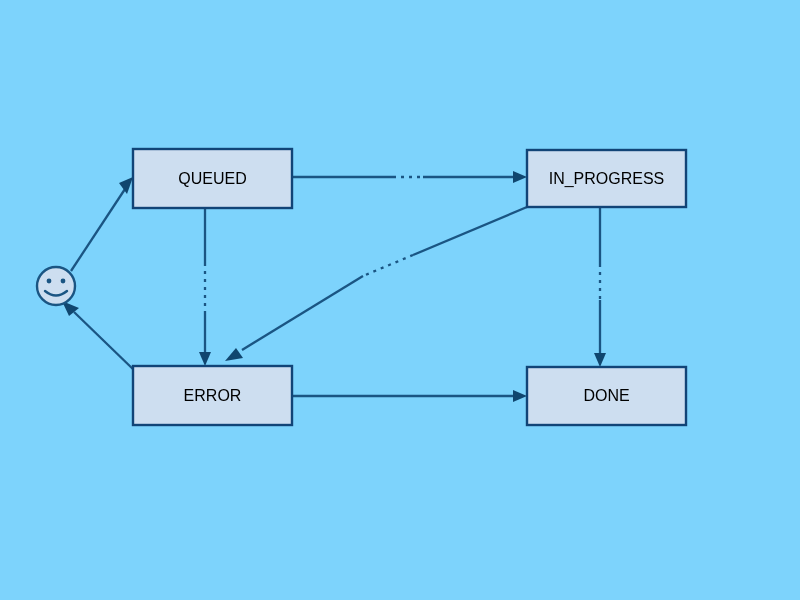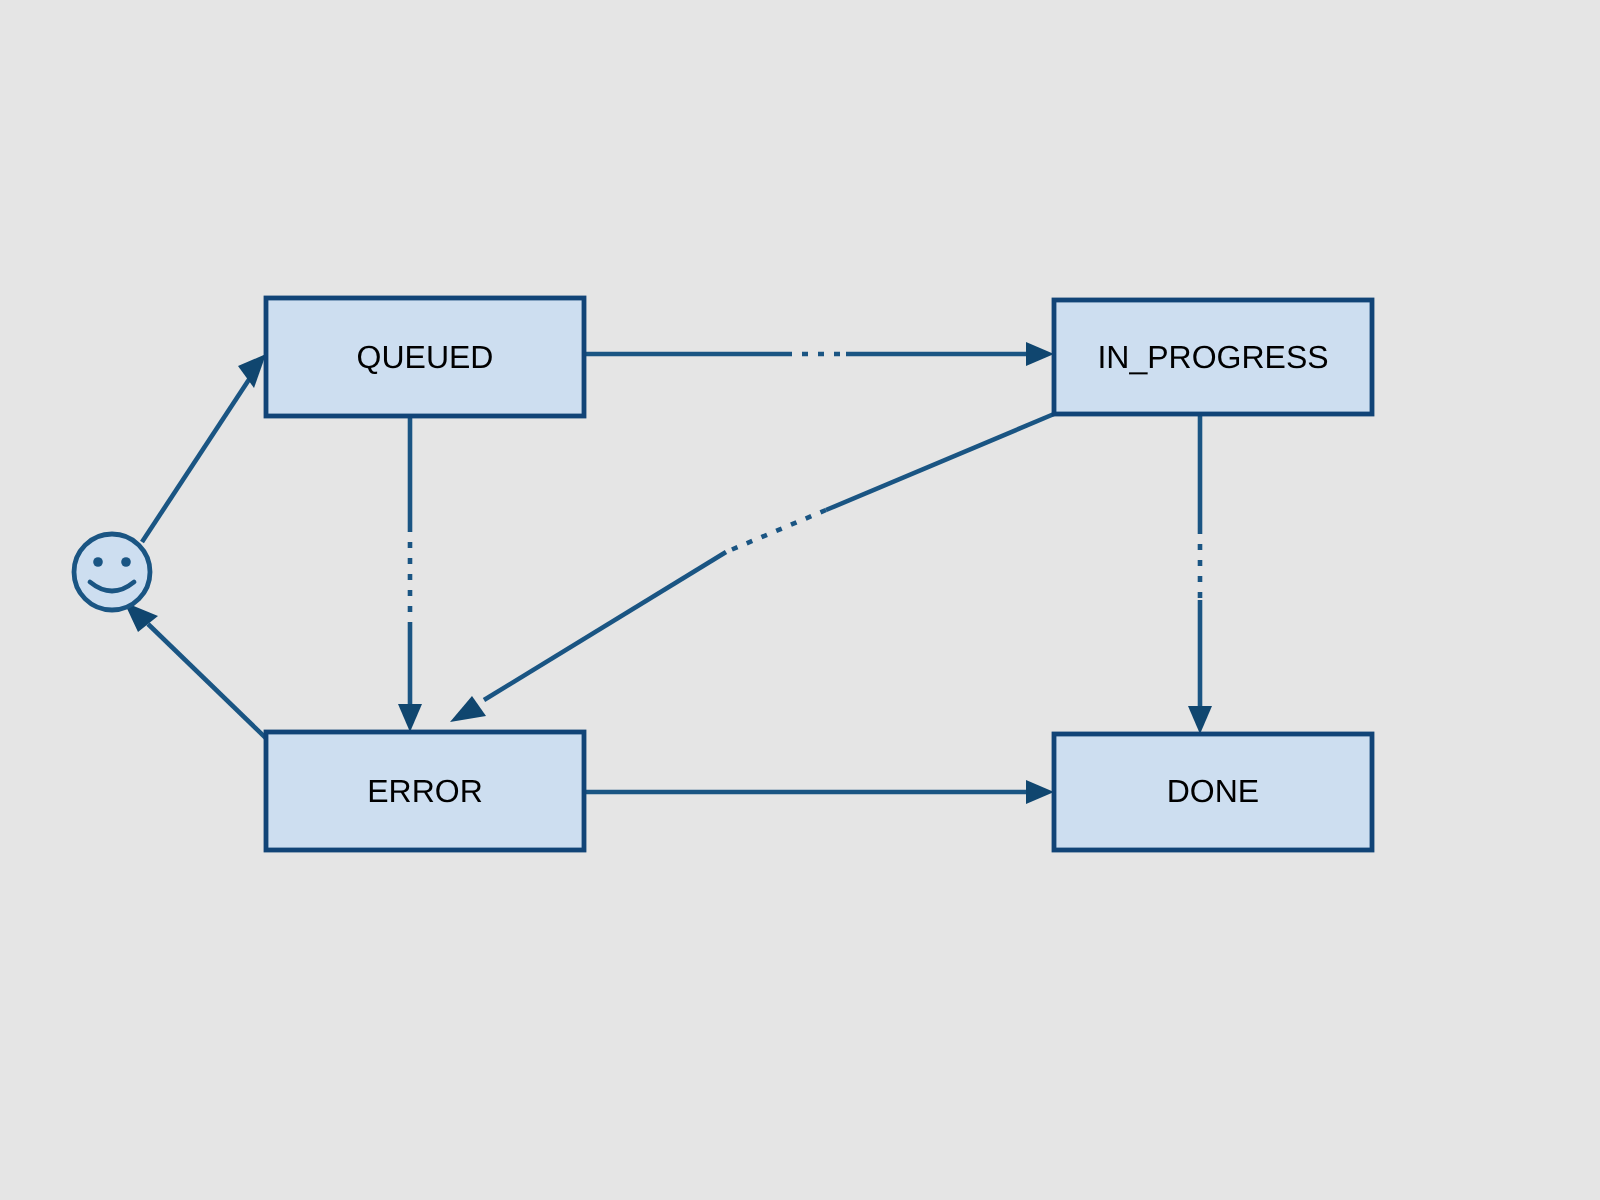--- a/index.html
+++ b/index.html
@@ -8,21 +8,21 @@
     padding: 0;
     background: #000000;
   }
   body {
     font-family: "Liberation Sans", sans-serif;
   }
   #canvas {
     position: relative;
     width: 800px;
     height: 600px;
-    background: #e5e5e5;
+    background: #7dd3fc;
     overflow: hidden;
   }
   #diagram-svg {
     position: absolute;
     left: 0;
     top: 0;
     width: 800px;
     height: 600px;
     display: block;
   }

